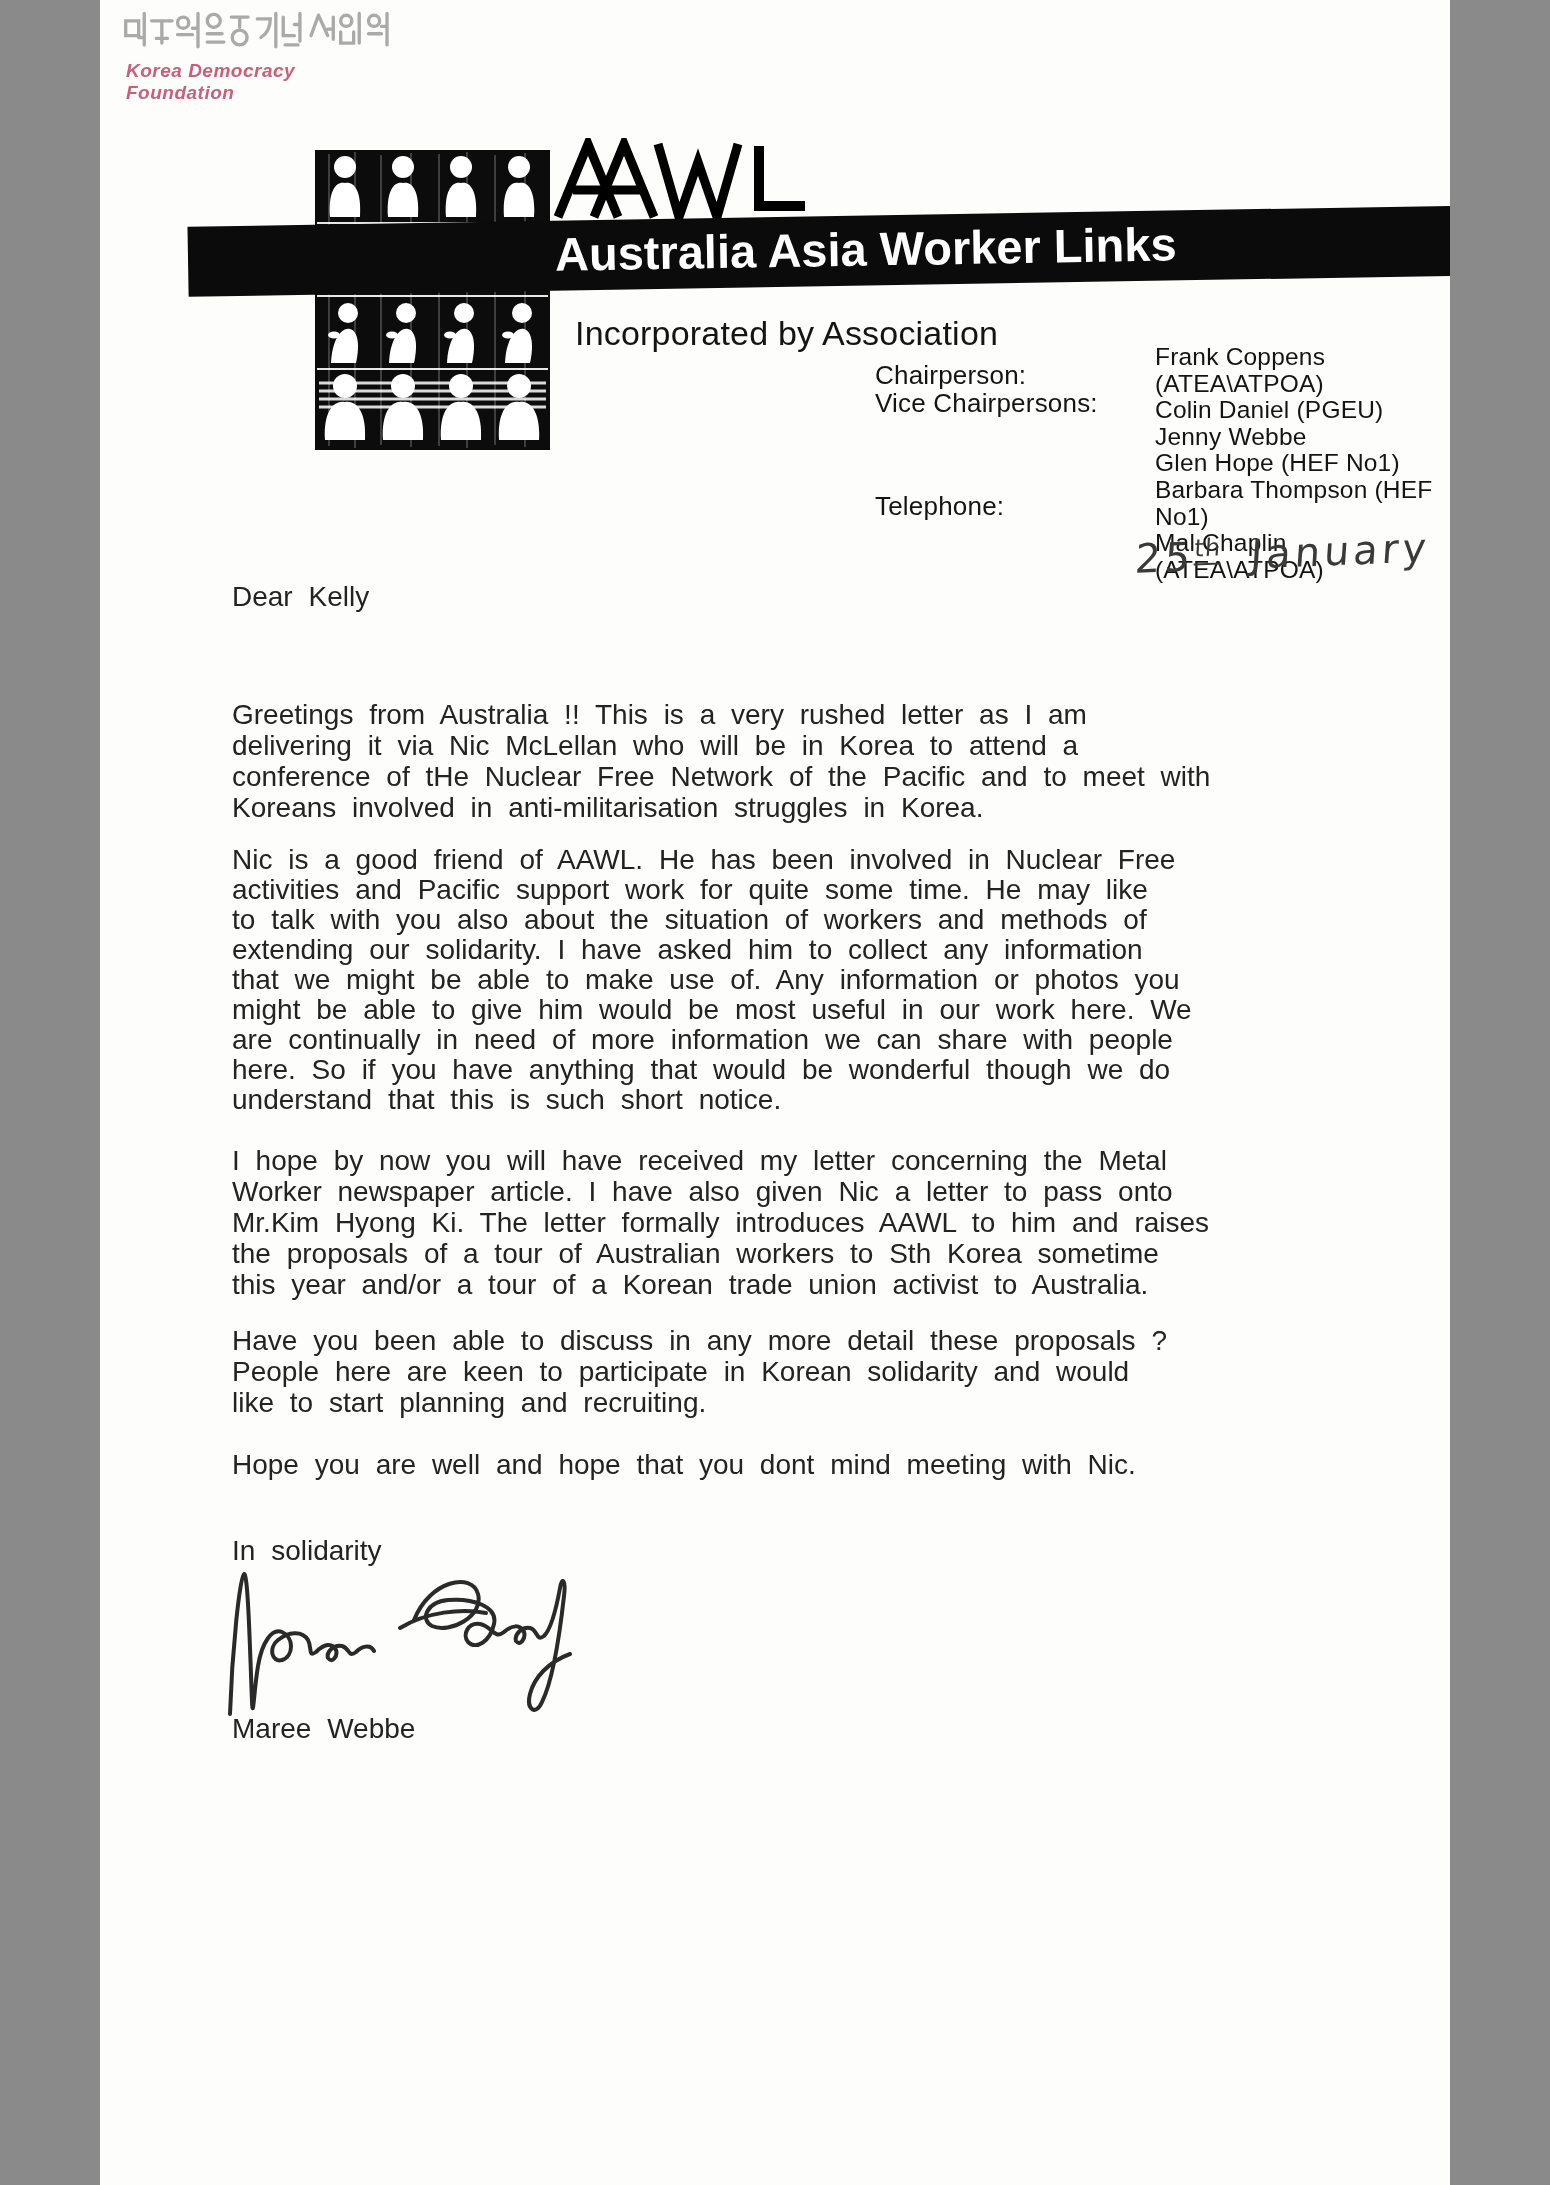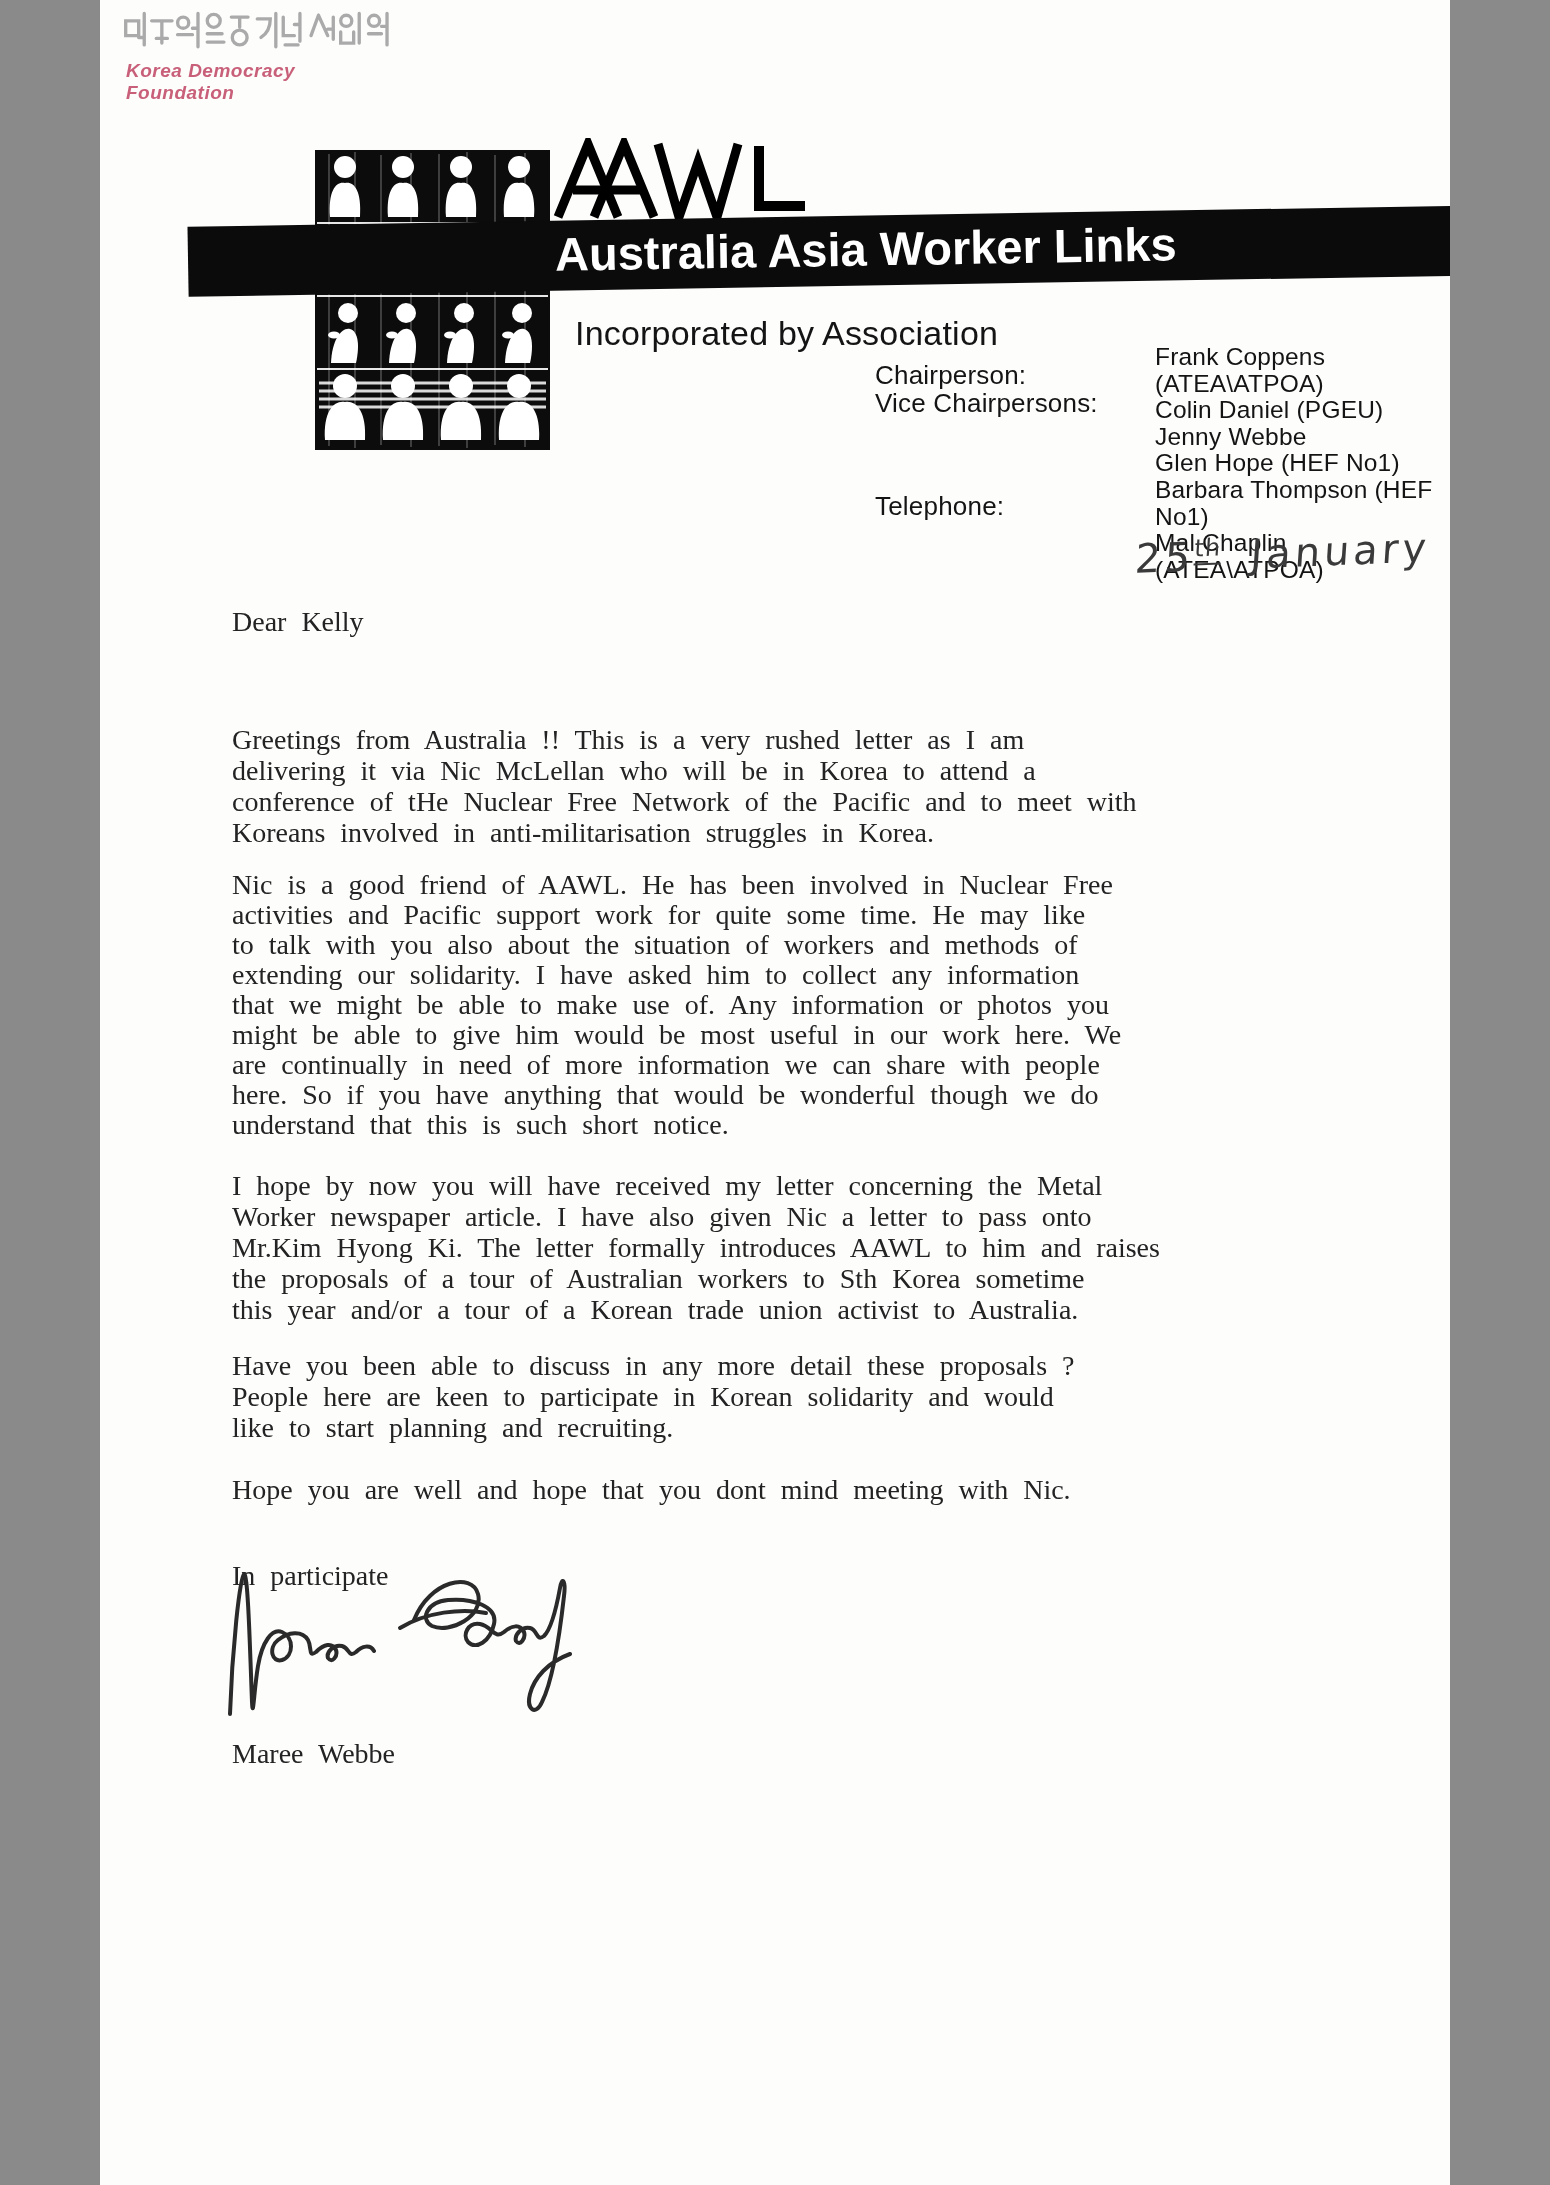--- a/index.html
+++ b/index.html
@@ -52,23 +52,23 @@
     white-space:nowrap;
   }
   .hand-date sup{
     font-size:24px;vertical-align:14px;letter-spacing:1px;
     border-bottom:2px solid #3a3a3a;padding-bottom:1px;
   }
   .hand-date .date-rest{margin-left:30px;word-spacing:26px;}
   
   .type{
     position:absolute;left:132px;
-    font-family:Liberation Serif, serif;
+    font-family:Liberation Sans, sans-serif;
     font-size:28px;line-height:31px;color:#232323;
-    word-spacing:8px;white-space:pre-line;margin-top:25px;
+    word-spacing:8px;white-space:pre-line;
   }
   .salutation{top:581px;}
   .p1{top:699px;}
   .p2{top:845px;line-height:30px;}
   .p3{top:1145px;}
   .p4{top:1325px;}
   .p5{top:1449px;}
   .closing{top:1535px;}
   .typed-name{top:1713px;}
   
@@ -210,21 +210,21 @@
 understand that this is such short notice.</div>
   <div class="type p3">I hope by now you will have received my letter concerning the Metal
 Worker newspaper article. I have also given Nic a letter to pass onto
 Mr.Kim Hyong Ki. The letter formally introduces AAWL to him and raises
 the proposals of a tour of Australian workers to Sth Korea sometime
 this year and/or a tour of a Korean trade union activist to Australia.</div>
   <div class="type p4">Have you been able to discuss in any more detail these proposals ?
 People here are keen to participate in Korean solidarity and would
 like to start planning and recruiting.</div>
   <div class="type p5">Hope you are well and hope that you dont mind meeting with Nic.</div>
-  <div class="type closing">In participate</div>
+  <div class="type closing">In solidarity</div>
 
   <svg class="signature" width="400" height="172" viewBox="0 0 400 172" fill="none" stroke="#2a2a2a" stroke-width="4" stroke-linecap="round" aria-label="Maree Pardy">
     <path d="M16,164 C18,100 26,26 30,24 C34,22 36,100 38,152 C39,172 40,140 44,116
              C48,92 58,78 68,82 C80,87 80,106 68,110 C58,113 54,98 64,90
              C74,82 88,80 94,90 C98,97 94,108 102,102 C110,94 118,92 122,100
              C124,106 118,114 114,108 C112,102 120,94 128,96 C136,98 134,108 142,102
              C148,96 156,94 160,101"></path>
     <path d="M200,70 C216,30 258,22 264,44 C270,66 236,84 218,76 C206,70 212,52 234,50
              C258,48 284,56 280,74 C276,92 262,100 254,92 C248,85 254,72 266,74
              C278,76 280,90 290,82 C298,75 306,74 310,82 C312,88 306,97 302,91

